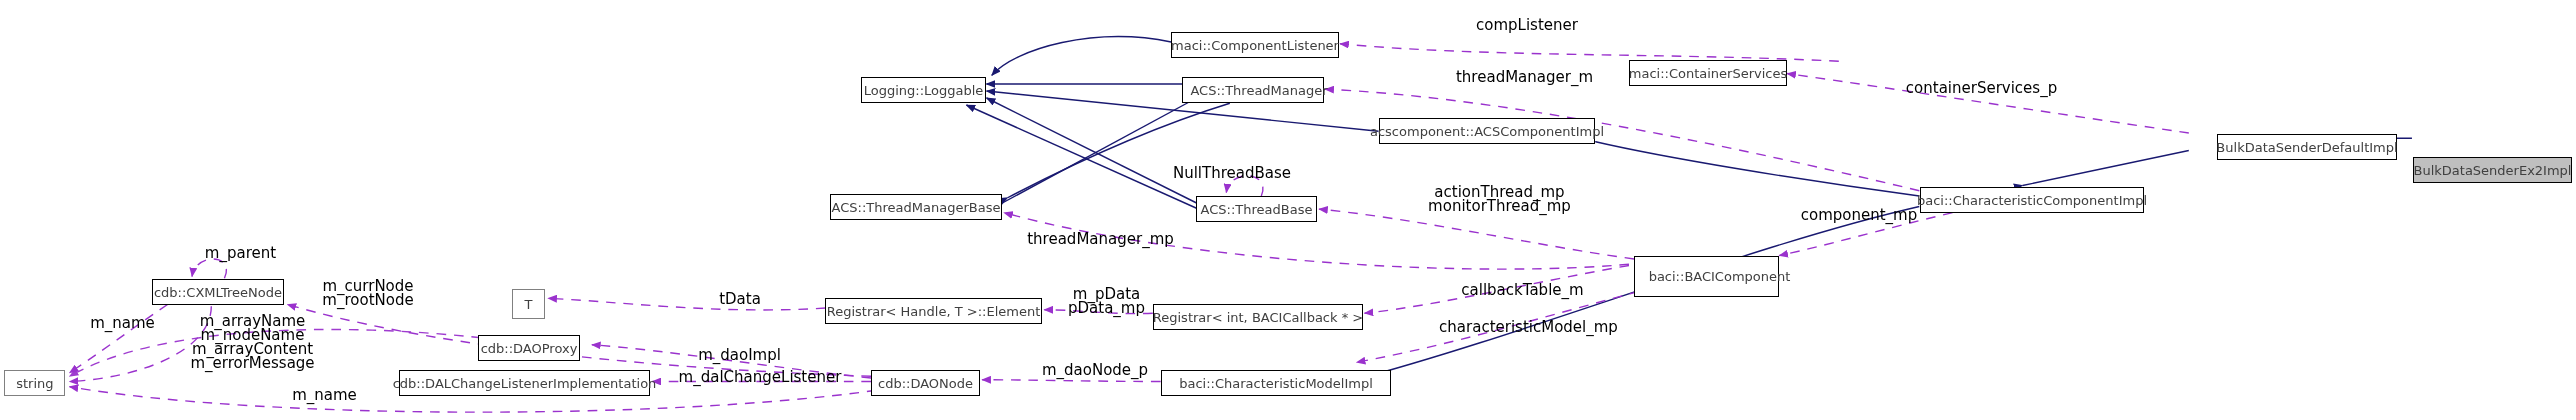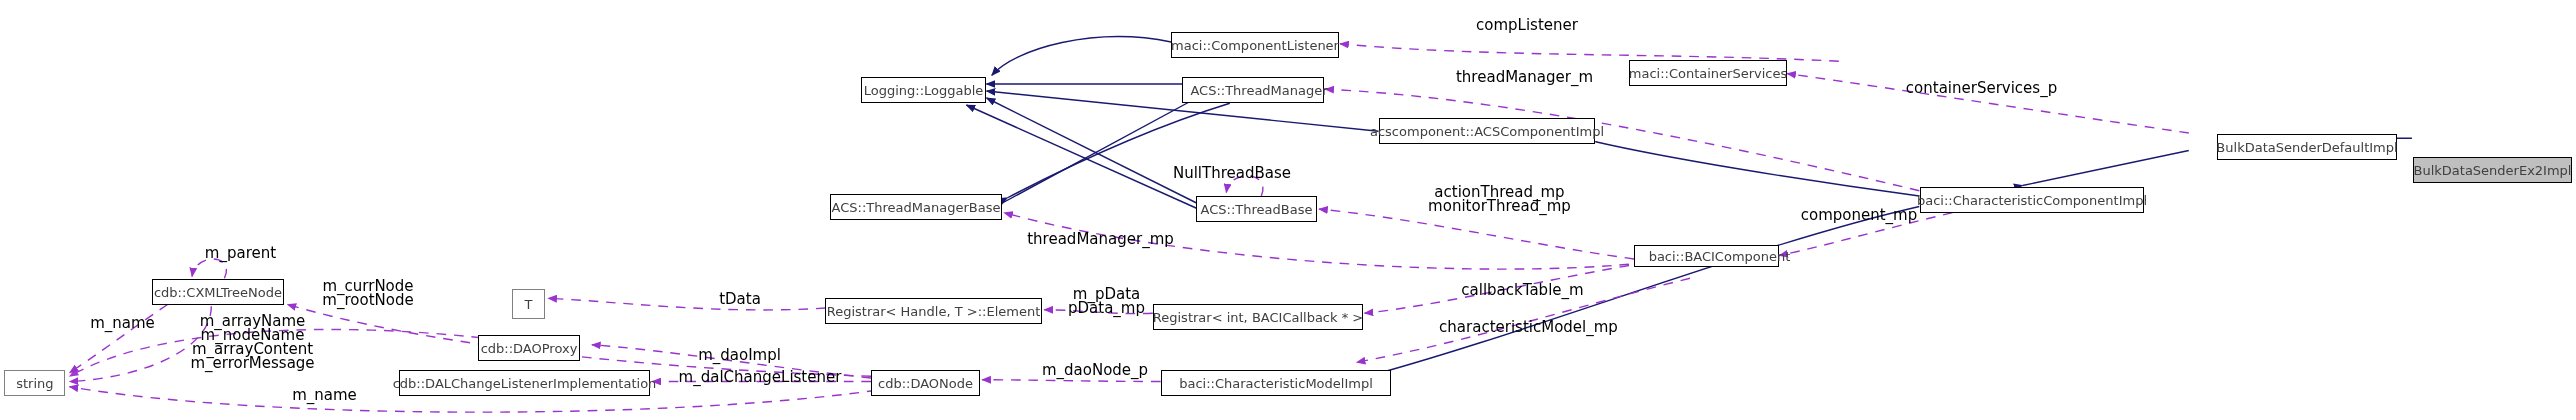--- a/index.html
+++ b/index.html
@@ -117,21 +117,21 @@
   <div class="node" style="left:861px;top:77px;width:125px;height:26px;">Logging::Loggable</div>
   <div class="node" style="left:1171px;top:32px;width:168px;height:26px;">maci::ComponentListener</div>
   <div class="node" style="left:1182px;top:77px;width:142px;height:26px;padding-left:12px;">ACS::ThreadManager</div>
   <div class="node" style="left:830px;top:194px;width:172px;height:26px;">ACS::ThreadManagerBase</div>
   <div class="node" style="left:1196px;top:196px;width:121px;height:26px;">ACS::ThreadBase</div>
   <div class="node" style="left:1379px;top:118px;width:216px;height:26px;">acscomponent::ACSComponentImpl</div>
   <div class="node" style="left:1629px;top:60px;width:158px;height:26px;text-align:center;">maci::ContainerServices</div>
   <div class="node" style="left:1920px;top:187px;width:224px;height:26px;">baci::CharacteristicComponentImpl</div>
   <div class="node" style="left:2190px;top:134px;width:180px;height:26px;margin-left:27px;">BulkDataSenderDefaultImpl</div>
   <div class="node highlight" style="left:2413px;top:125px;width:159px;height:26px;">BulkDataSenderEx2Impl</div>
-  <div class="node" style="left:1634px;top:245px;width:145px;height:22px;padding-left:26px;">baci::BACIComponent</div>
+  <div class="node" style="left:1634px;top:256px;width:145px;height:41px;padding-left:26px;">baci::BACIComponent</div>
   <div class="node" style="left:1161px;top:370px;width:230px;height:26px;">baci::CharacteristicModelImpl</div>
   <div class="node" style="left:1153px;top:304px;width:210px;height:26px;">Registrar&lt; int, BACICallback * &gt;</div>
   <div class="node" style="left:825px;top:298px;width:217px;height:26px;">Registrar&lt; Handle, T &gt;::Element</div>
   <div class="node soft" style="left:512px;top:289px;width:33px;height:30px;">T</div>
   <div class="node" style="left:478px;top:335px;width:102px;height:26px;">cdb::DAOProxy</div>
   <div class="node" style="left:871px;top:370px;width:109px;height:26px;">cdb::DAONode</div>
   <div class="node" style="left:399px;top:370px;width:251px;height:26px;">cdb::DALChangeListenerImplementation</div>
   <div class="node" style="left:152px;top:279px;width:132px;height:26px;">cdb::CXMLTreeNode</div>
   <div class="node soft" style="left:4.4px;top:370px;width:61px;height:26px;">string</div>
 

